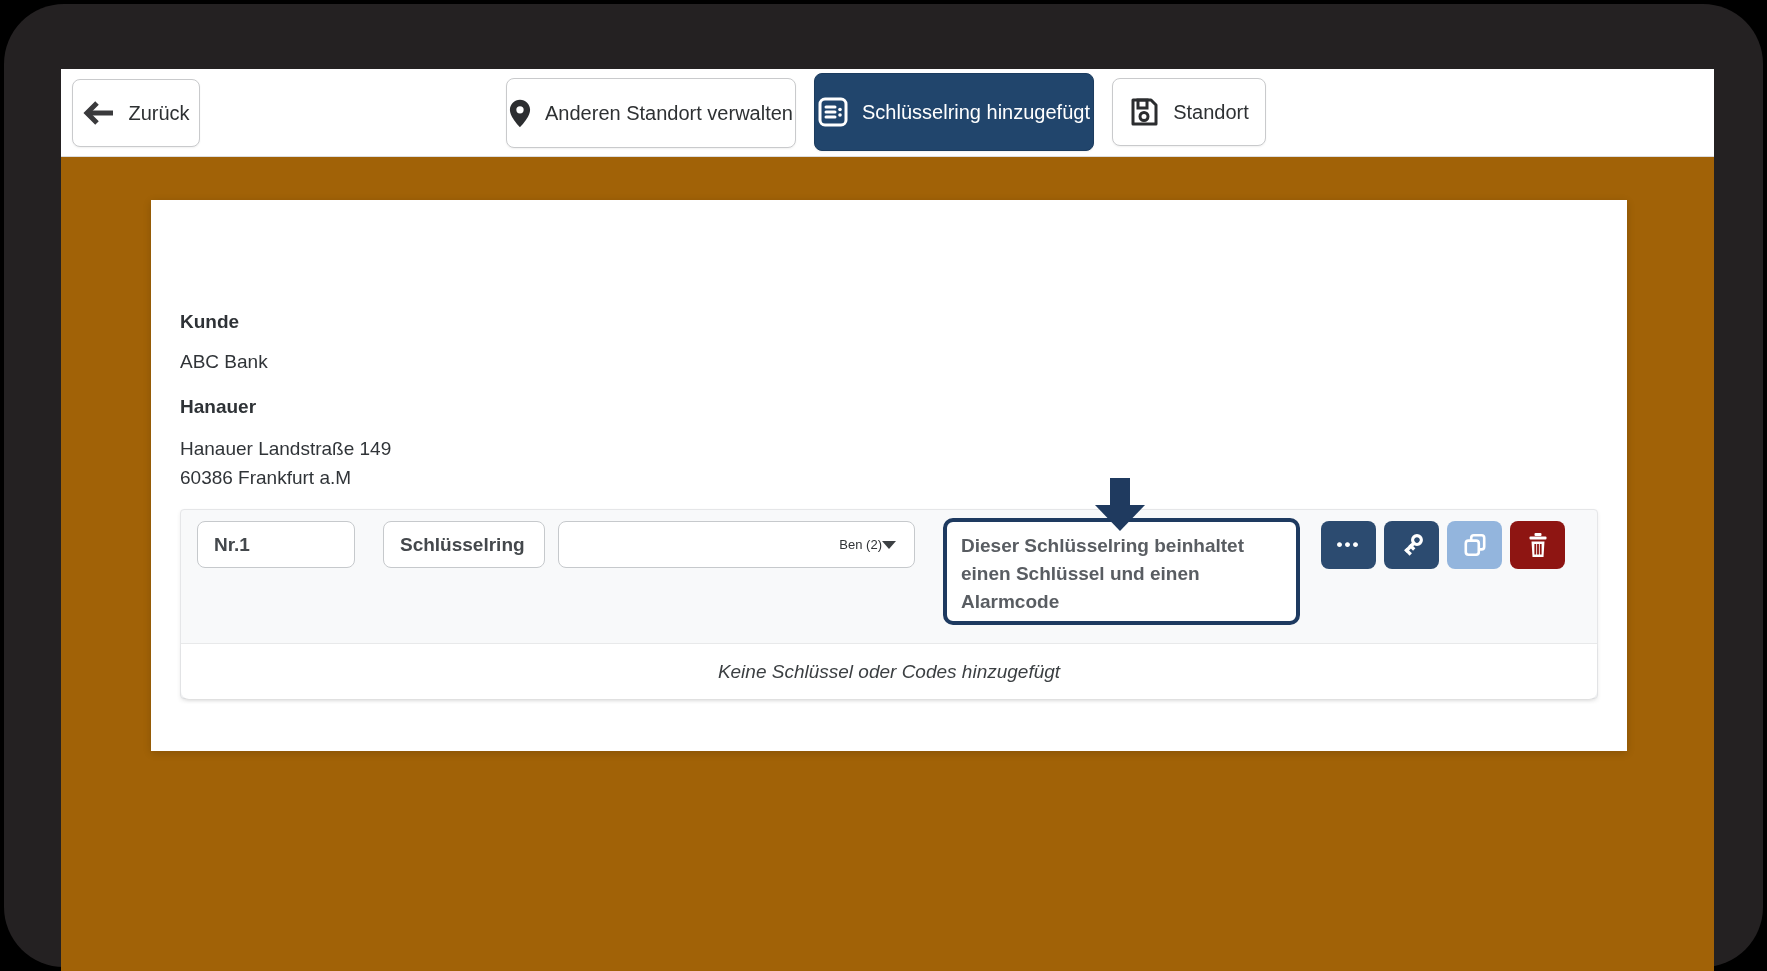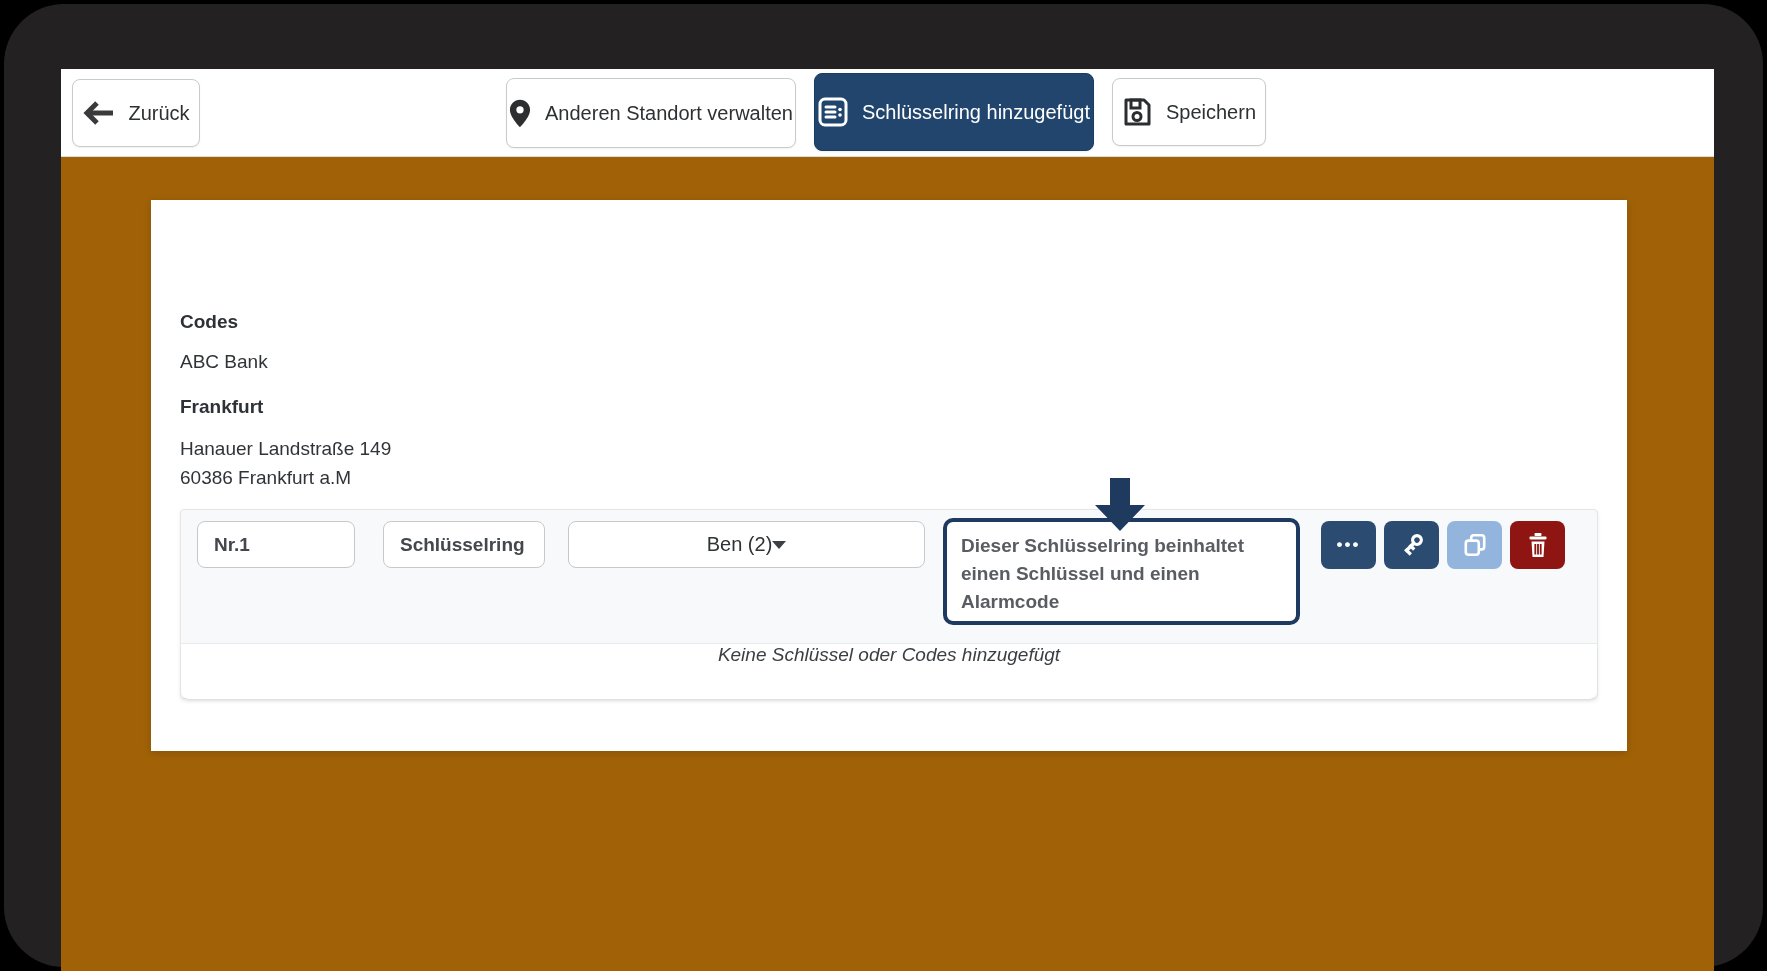--- a/index.html
+++ b/index.html
@@ -28,38 +28,38 @@
   .lbl-standort { top:196px; } .val-standort { top:234px; }
 
   
   .row-container { position:absolute; left:29px; top:309px; width:1418px; height:190px;
                    background:#f8f9fa; border:1px solid #e5e6e8; border-radius:4px;
                    box-shadow:0 2px 4px rgba(0,0,0,0.07); }
   .txt-input { position:absolute; top:11px; height:47px; background:#fff; border:1px solid #c6c9cc; border-radius:8px;
                font-family:inherit; font-size:19px; font-weight:bold; color:#44484c; padding:0 16px; outline:none; }
   .inp-number { left:16px; width:158px; }
   .inp-name { left:202px; width:162px; }
-  .sel-owner { position:absolute; left:387px; top:11px; width:357px; height:47px; background:#fff;
+  .sel-owner { position:absolute; left:377px; top:11px; width:357px; height:47px; background:#fff;
                border:1px solid #c6c9cc; border-radius:8px; display:flex; align-items:center;
-               justify-content:center; padding:0 18px; font-size:20px; color:#303336; cursor:pointer; }
+               justify-content:flex-end; padding:0 18px; font-size:13px; color:#303336; cursor:pointer; }
   .caret-down { width:0; height:0; border-left:7px solid transparent; border-right:7px solid transparent; border-top:8px solid #3c4043; }
   .desc-area { position:absolute; left:762px; top:8px; width:357px; height:107px; background:#fff;
                border:4px solid #1e3a60; border-radius:10px; padding:10px 14px; resize:none; overflow:hidden;
                font-family:inherit; font-size:19px; font-weight:bold; color:#595d62; line-height:28px; outline:none; }
 
   .act-btn { position:absolute; top:11px; width:55px; height:48px; border:none; border-radius:8px;
              display:flex; align-items:center; justify-content:center; cursor:pointer; color:#fff; }
   .act-more { left:1140px; background:#2c4b70; font-size:17px; font-weight:bold; letter-spacing:2px; }
   .act-keys { left:1203px; background:#2c4b70; }
   .act-copy { left:1266px; background:#93b5dd; }
   .act-del  { left:1329px; background:#8e1512; }
 
   .empty-strip { position:absolute; left:0; top:133px; width:100%; height:56px; background:#fff;
                  border-top:1px solid #e8e9ea; border-radius:0 0 8px 8px;
-                 display:flex; justify-content:center; box-shadow:0 3px 4px -2px rgba(0,0,0,0.12); }
+                 display:flex; align-items:center; justify-content:center; box-shadow:0 3px 4px -2px rgba(0,0,0,0.12); }
   .empty-text { font-size:19px; font-style:italic; color:#3b3f42; }
 
   
   .anno-arrow { position:absolute; left:944px; top:278px; width:50px; height:52px; z-index:5; pointer-events:none; }
   .anno-arrow .shaft { width:20px; height:27px; background:#1f3a5f; margin:0 auto; }
   .anno-arrow .head { width:0; height:0; border-left:25px solid transparent; border-right:25px solid transparent; border-top:26px solid #1f3a5f; }
 </style>
 </head>
 <body>
 
@@ -108,30 +108,30 @@
       </div>
 
       <div class="tbtn tbtn-save">
         <span class="icon">
           <svg width="30" height="30" viewBox="0 0 30 30">
               <path d="M4 3h18l5 5v19H4z" fill="none" stroke="#2b2d2f" stroke-width="3" stroke-linejoin="round"></path>
               <rect x="9" y="3" width="9" height="8" fill="none" stroke="#2b2d2f" stroke-width="3"></rect>
               <circle cx="15" cy="19.5" r="4" fill="none" stroke="#2b2d2f" stroke-width="3"></circle>
             </svg>
         </span>
-        <span>Speichern</span>
+        <span>Standort</span>
       </div>
     </div>
 
     <div class="card">
 
-      <div class="fld-label lbl-kunde">Codes</div>
+      <div class="fld-label lbl-kunde">Kunde</div>
       <div class="fld-value val-kunde">ABC Bank</div>
 
-      <div class="fld-label lbl-standort">Frankfurt</div>
+      <div class="fld-label lbl-standort">Hanauer</div>
       <div class="fld-value val-standort">
         <div>Hanauer Landstraße 149</div>
         <div>60386 Frankfurt a.M</div>
       </div>
 
       <div class="row-container">
         <input class="txt-input inp-number" type="text" value="Nr.1" style="">
         <input class="txt-input inp-name" type="text" value="Schlüsselring" style="">
 
         <div class="sel-owner">

